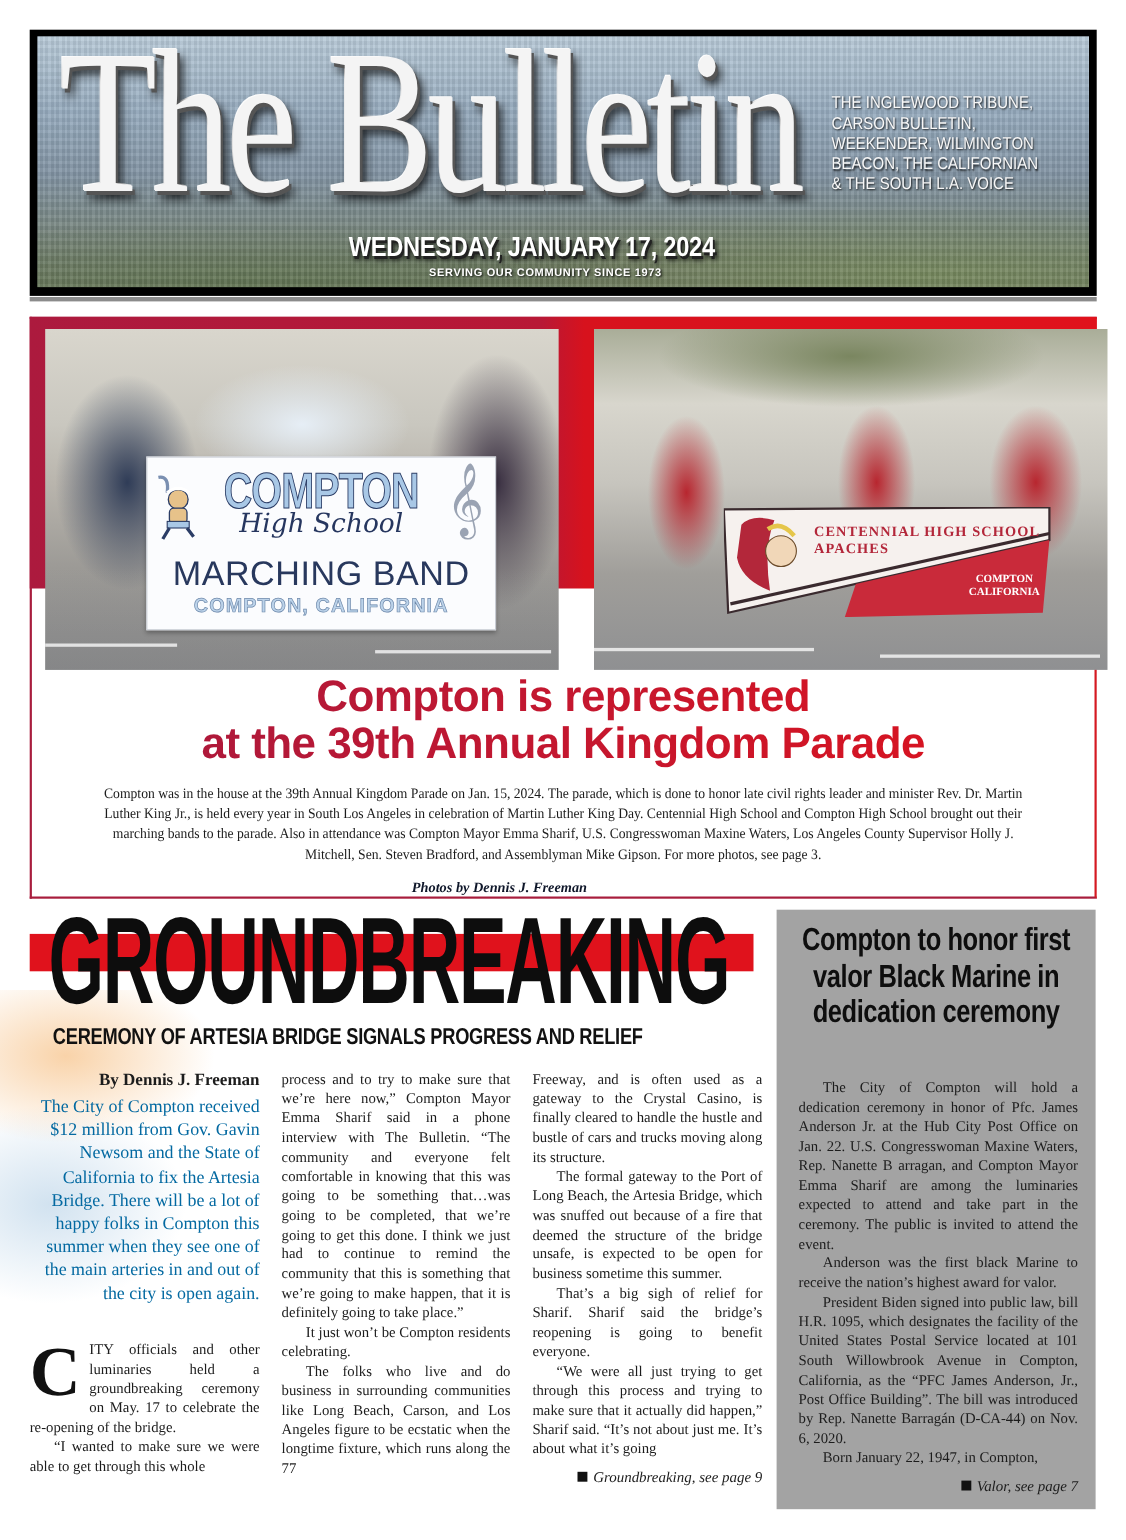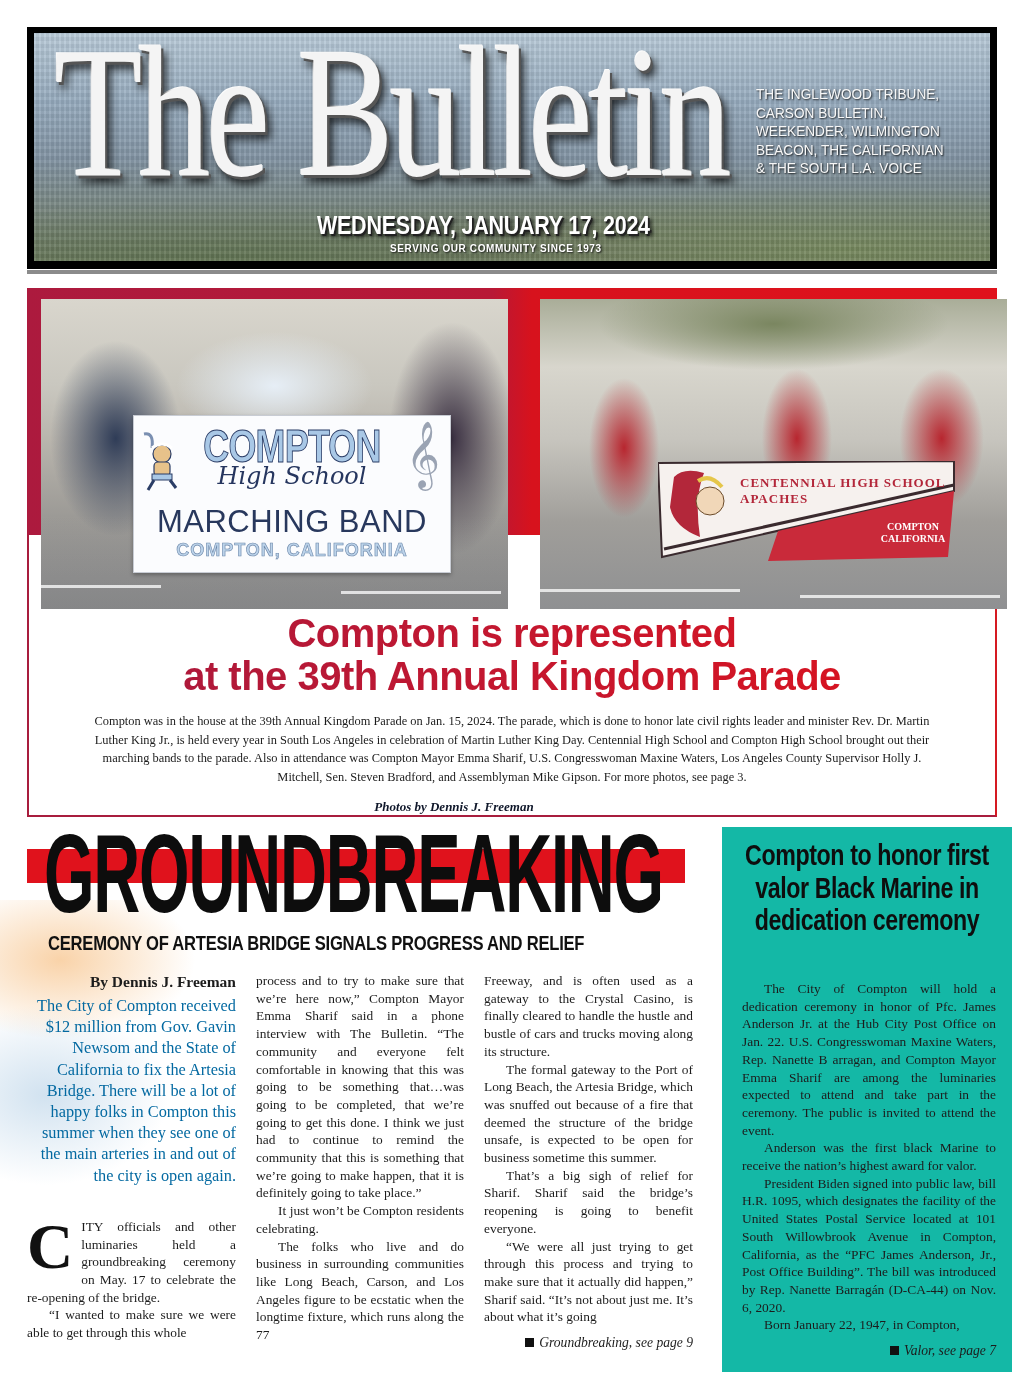--- a/index.html
+++ b/index.html
@@ -191,21 +191,21 @@
   .dropcap {
     float: left; font-size: 64px; line-height: 50px; font-weight: bold; margin: 4px 8px 0 0; color: #111;
   }
   .jump {
     text-align: right; font-style: italic; font-size: 13.6px; margin-top: 8px; text-indent: 0;
   }
   .jump-square { display: inline-block; width: 9px; height: 9px; background: #111; margin-right: 5px; vertical-align: 0px; }
 
   
   .sidebar {
-    position: absolute; left: 706px; top: 827px; width: 290px; height: 545px; background: #14b8a6; margin-left: 16px;
+    position: absolute; left: 706px; top: 827px; width: 290px; height: 545px; background: #a3a3a3;
   }
   .sb-title {
     position: absolute; left: 0; top: 12px; width: 290px; text-align: center;
     font-family: "Liberation Sans", "DejaVu Sans", sans-serif; font-weight: bold;
     font-size: 29px; line-height: 32.5px; color: #0e0e0e; letter-spacing: -0.5px;
   }
   .sb-title-inner { display: inline-block; width: 350px; margin-left: -30px; transform: scaleX(0.8); transform-origin: center top; }
   .sb-body {
     position: absolute; left: 20px; top: 153px; width: 254px;
     font-size: 13.4px; line-height: 17.7px; color: #1c1c1c; text-align: justify;

